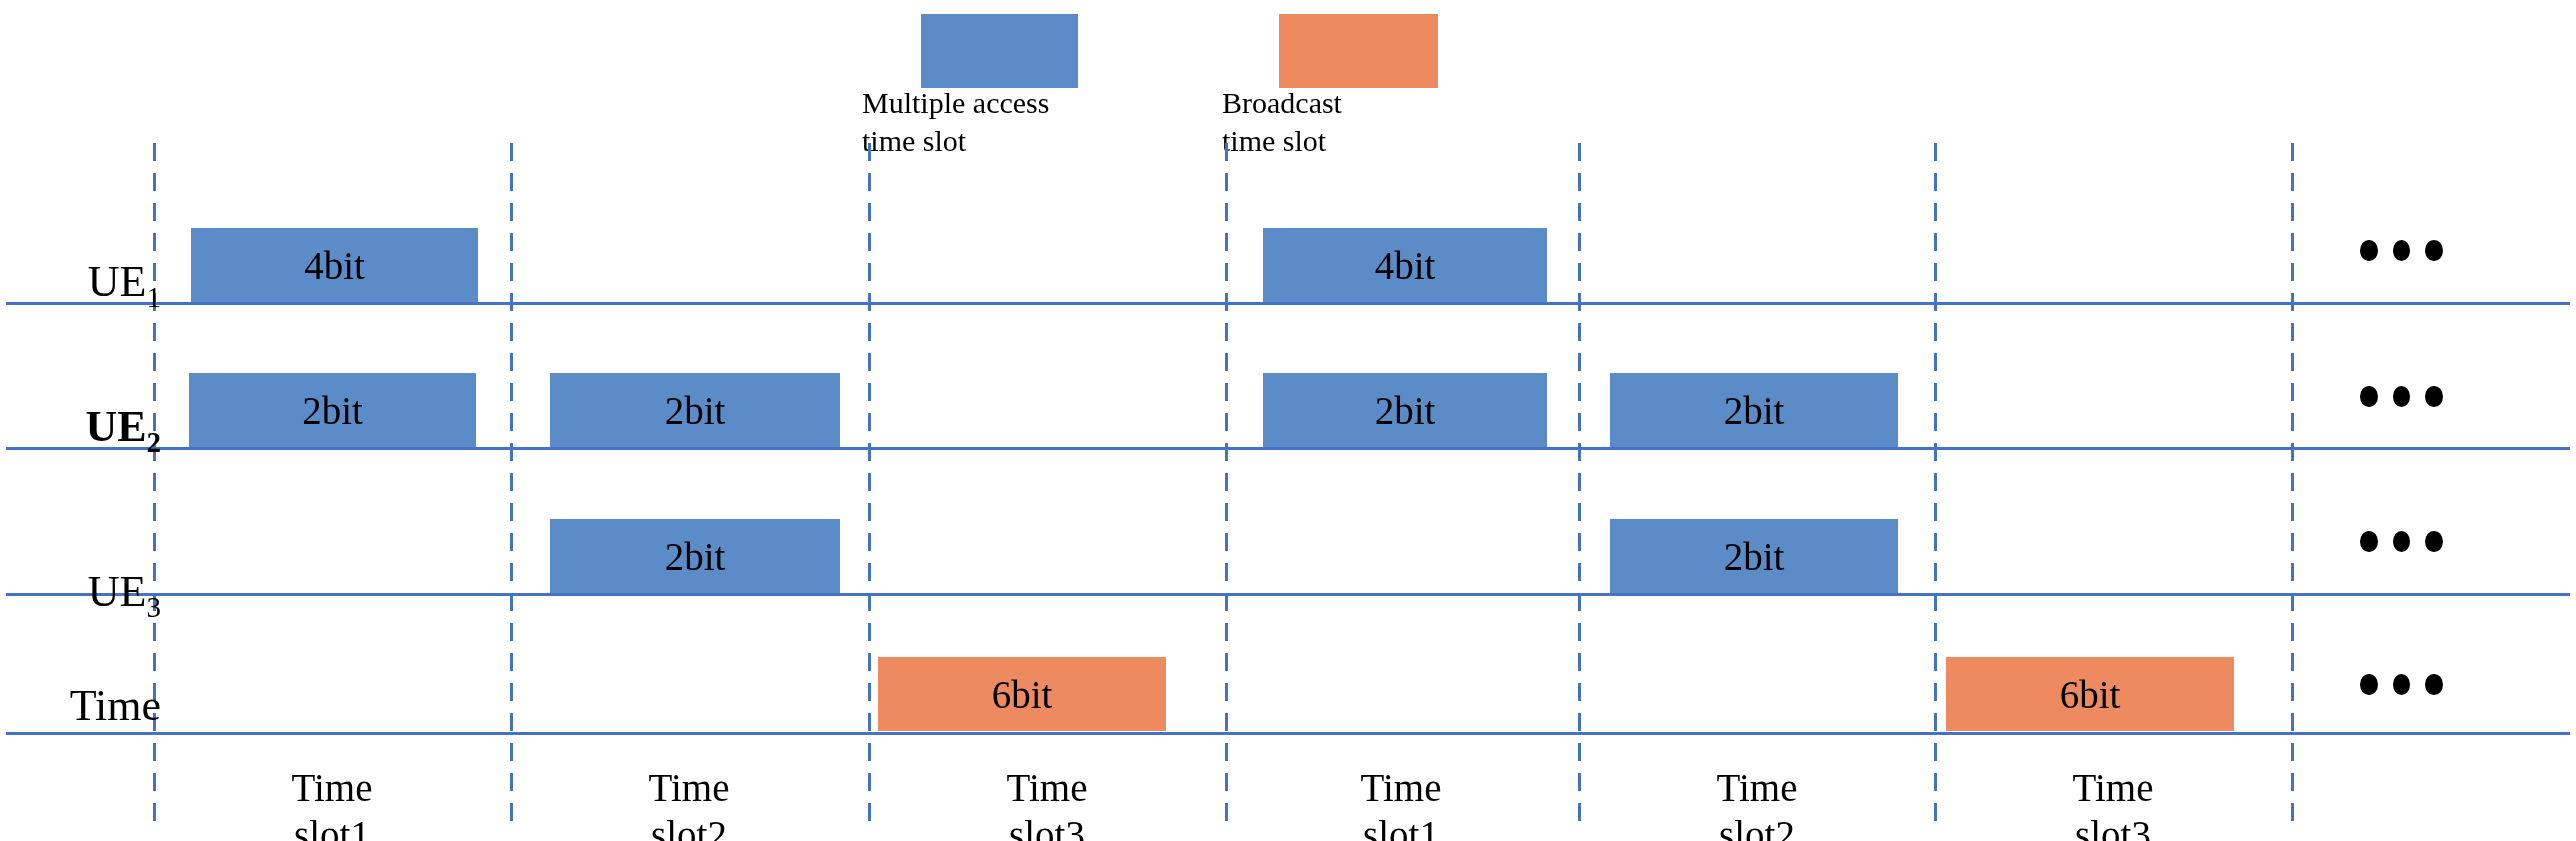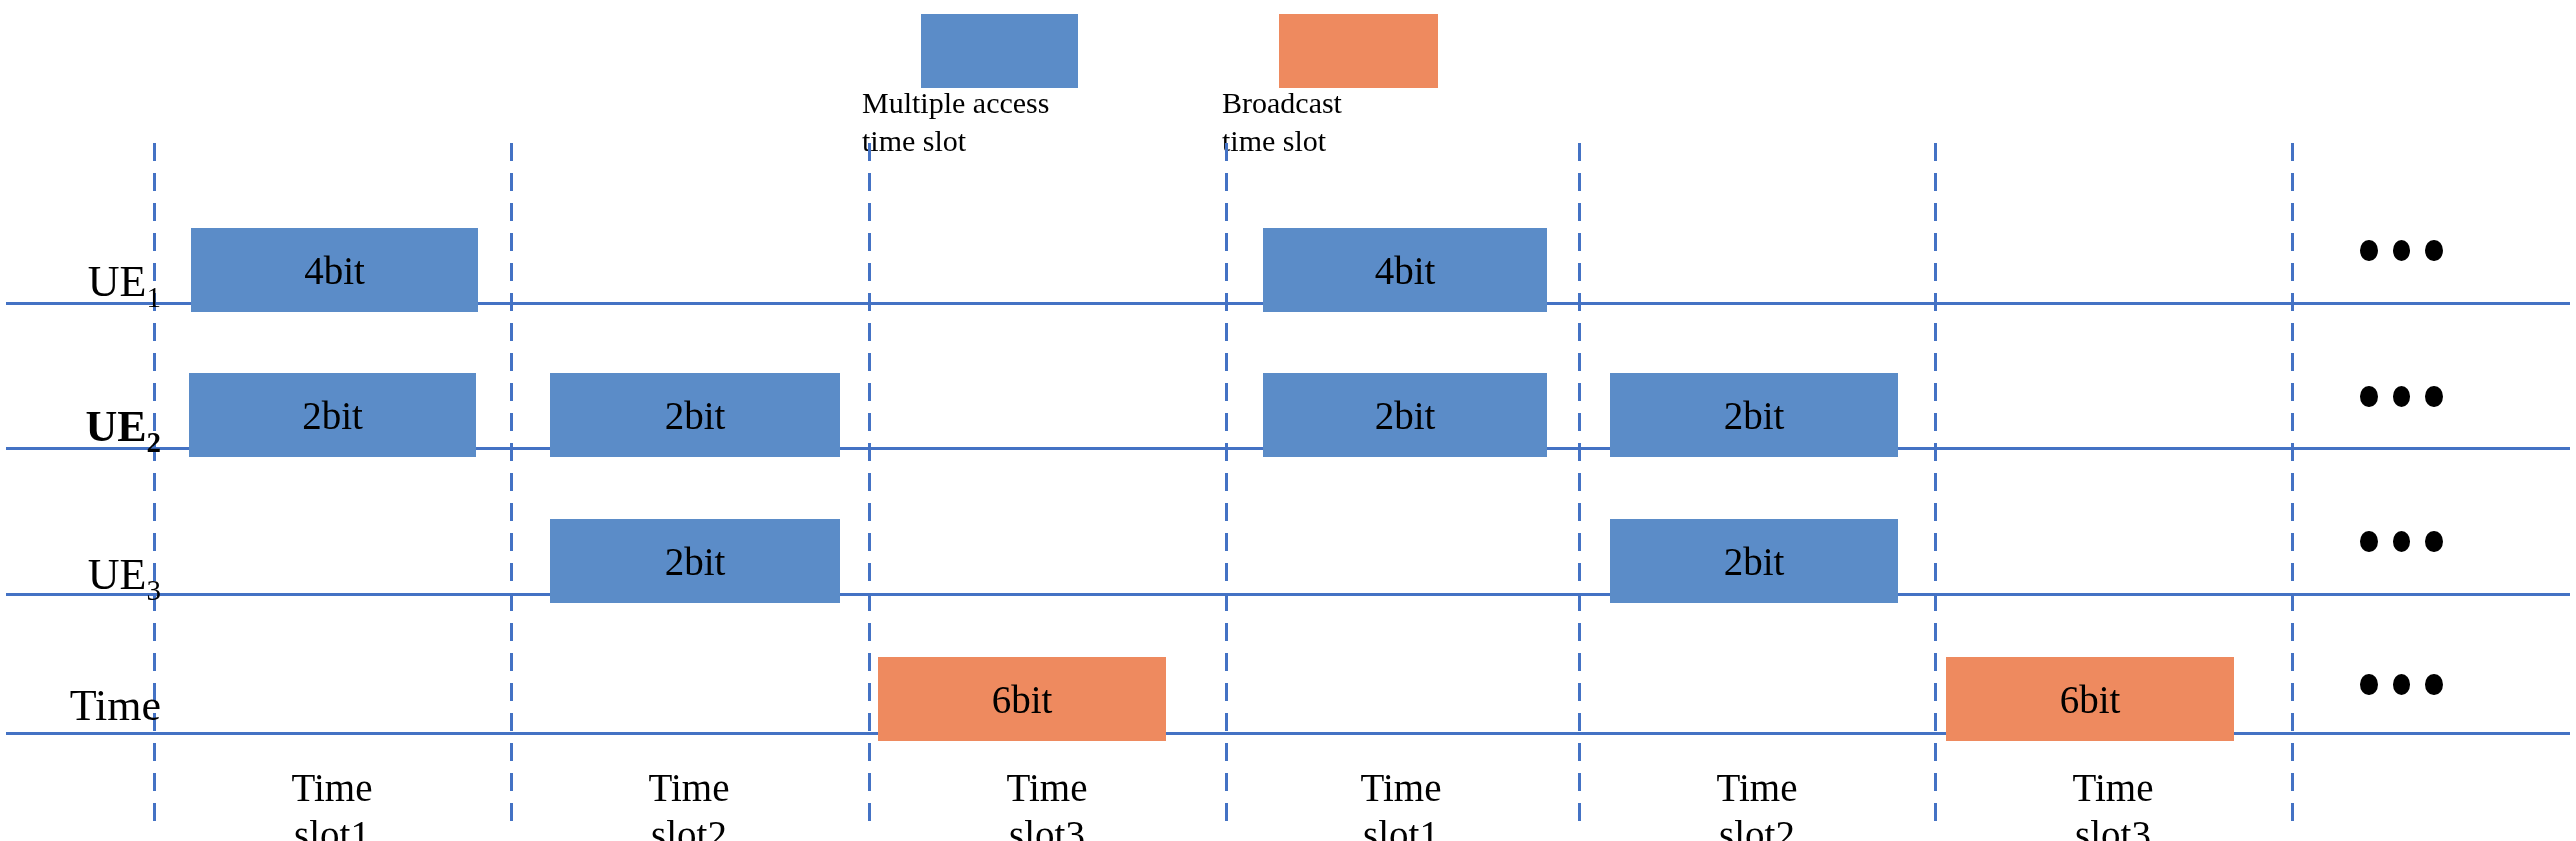--- a/index.html
+++ b/index.html
@@ -27,21 +27,21 @@
   .hline {
     position: absolute;
     left: 6px;
     width: 2564px;
     height: 3px;
     background: #4472C4;
   }
   
   .bar {
     position: absolute;
-    height: 84px;
+    height: 74px;
     display: flex;
     align-items: center;
     justify-content: center;
     font-size: 39px;
     color: #000000;
   }
   
   .row-label {
     position: absolute;
     left: 9px;
@@ -122,21 +122,21 @@
   <div class="hline" style="top: 447px; background: rgb(68, 114, 196);"></div>
   <div class="hline" style="top: 593px; background: rgb(68, 114, 196);"></div>
   <div class="hline" style="top: 732px; background: rgb(68, 114, 196);"></div>
 
   <div class="row-label" style="top:255px;">
     <span>UE</span><sub>1</sub>
   </div>
   <div class="row-label" style="top:400px;font-weight:bold;">
     <span>UE</span><sub>2</sub>
   </div>
-  <div class="row-label" style="top:548px;">
+  <div class="row-label" style="top:565px;">
     <span>UE</span><sub>3</sub>
   </div>
   <div class="row-label" style="top:679px;">
     <span>Time</span><sub></sub>
   </div>
 
   <div class="bar" style="left: 191px; top: 228px; width: 287px; background: rgb(91, 140, 200);">
       <span>4bit</span>
     </div>
   <div class="bar" style="left: 189px; top: 373px; width: 287px; background: rgb(91, 140, 200);">

